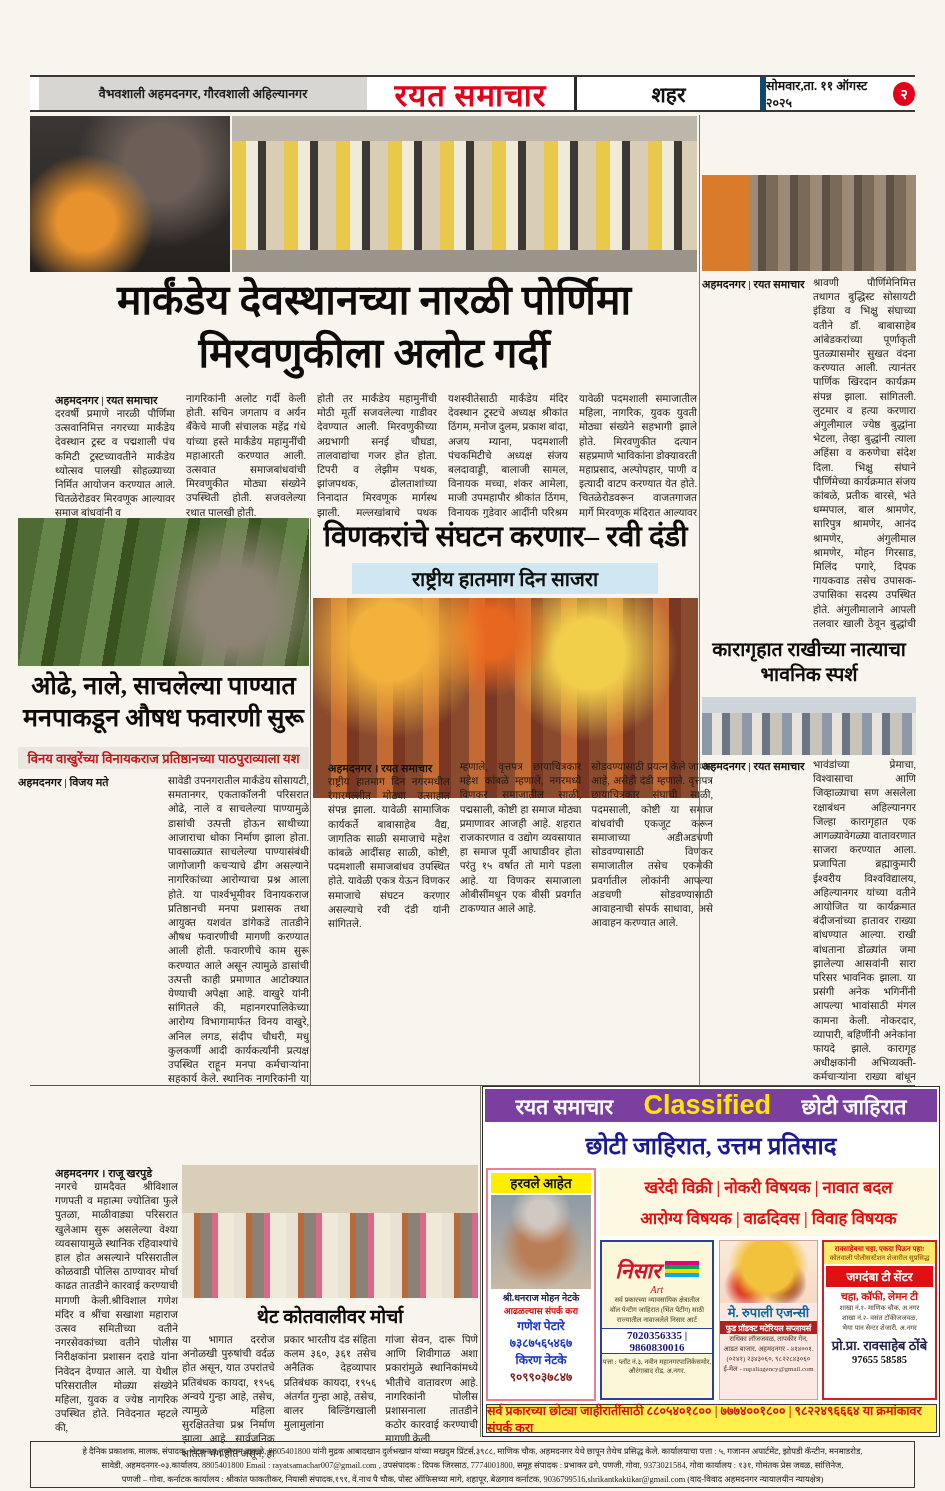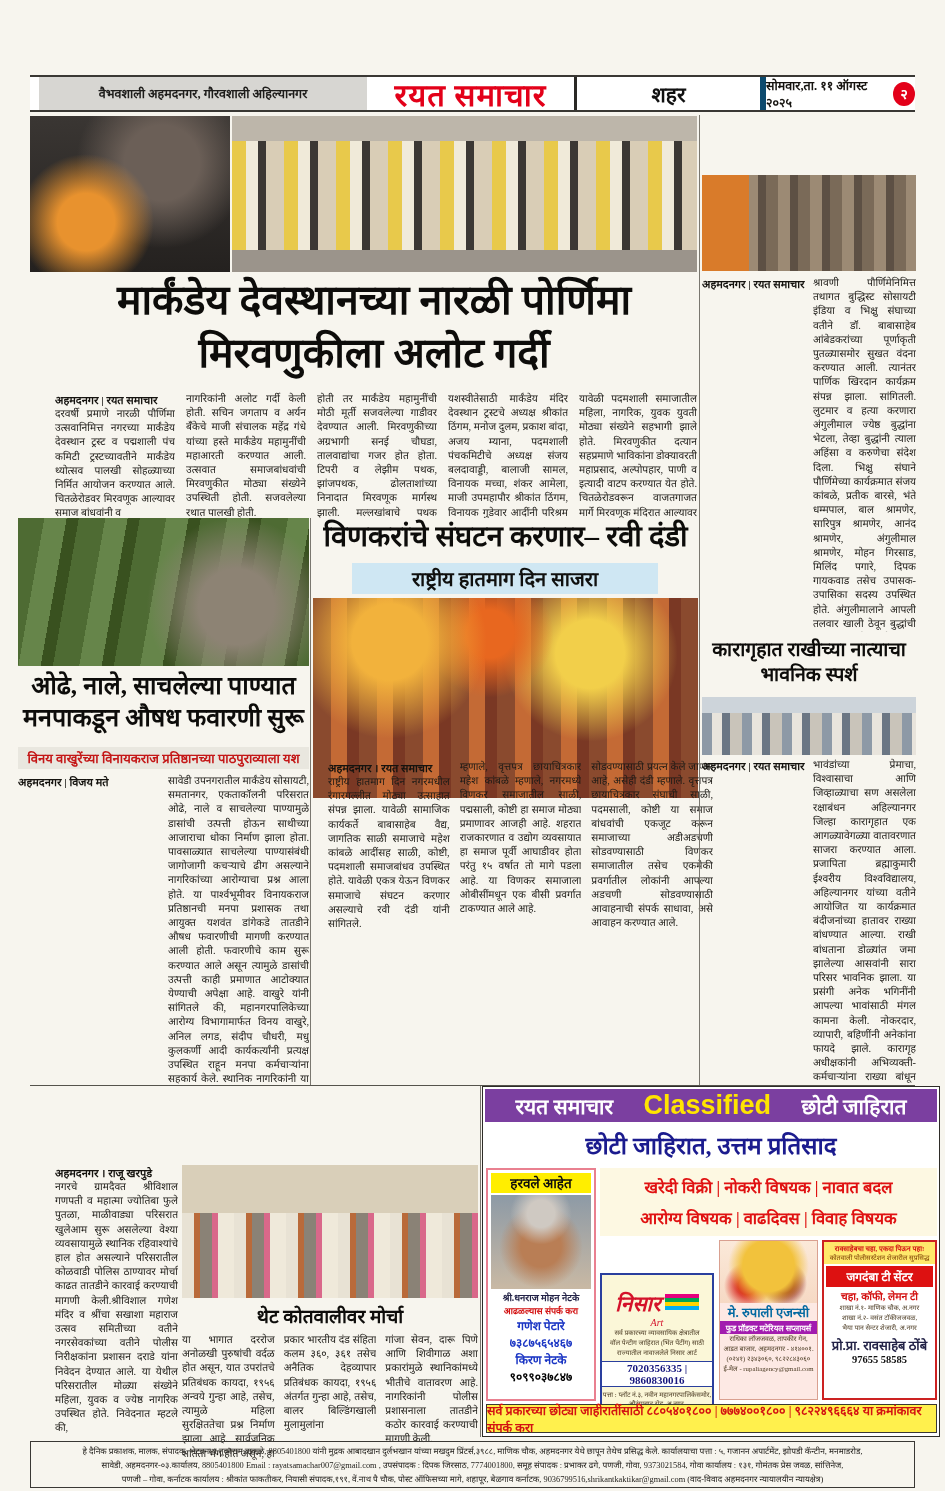--- a/index.html
+++ b/index.html
@@ -144,50 +144,50 @@
     <div class="lost-title">हरवले आहेत</div>
     <div class="photo" style="height:94px;margin:2px 0;background:
          radial-gradient(circle at 50% 20%, #cfc9c2 0 15%, rgba(0,0,0,0) 34%),
          radial-gradient(circle at 50% 55%, #b97e55 0 28%, rgba(0,0,0,0) 58%),
          linear-gradient(#8d9aa6,#c9b9a4);"></div>
     <div style="font-size:9.5px;font-weight:bold;color:#232347;">श्री.धनराज मोहन नेटके</div>
     <div style="font-size:9px;font-weight:bold;color:#d31212;">आढळल्यास संपर्क करा</div>
     <div style="font-size:12px;font-weight:bold;color:#1a35c4;">गणेश पेटारे</div>
     <div style="font-size:12px;font-weight:bold;color:#1a35c4;">७३८७५६५४६७</div>
     <div style="font-size:12px;font-weight:bold;color:#1a35c4;">किरण नेटके</div>
-    <div style="font-size:12px;font-weight:bold;color:#000000;">९०९९०३७८४७</div>
+    <div style="font-size:12px;font-weight:bold;color:#7f1d1d;">९०९९०३७८४७</div>
   </div>
 
   <div class="abs cl-cats" style="left:600px;top:1168px;width:337px;height:68px;">
     <div>खरेदी विक्री  |  नोकरी विषयक  |  नावात बदल</div>
     <div>आरोग्य विषयक | वाढदिवस | विवाह विषयक</div>
   </div>
 
-  <div class="abs ad-blue-border" style="left:600px;top:1240px;width:114px;height:160px;margin-top:33px;">
+  <div class="abs ad-blue-border" style="left:600px;top:1240px;width:114px;height:160px;">
     <div style="display:flex;align-items:center;justify-content:center;gap:4px;height:56px;">
       <span style="color:#d4122a;font-size:21px;font-weight:bold;font-style:italic;">निसार</span>
       <span style="display:inline-block;width:34px;height:18px;background:
         linear-gradient(180deg,#e6007e 0 22%,#00a650 22% 44%,#ffd400 44% 66%,#00aeef 66% 88%,rgba(0,0,0,0) 88%);"></span>
     </div>
     <div style="color:#d4122a;font-size:10px;font-style:italic;margin-top:-14px;">Art</div>
     <div class="tiny">सर्व प्रकारच्या व्यावसायिक क्षेत्रातील</div>
     <div class="tiny">वॉल पेन्टीग जाहिरात (भिंत पेंटींग) साठी</div>
     <div class="tiny">राज्यातील नावाजलेले निसार आर्ट</div>
     <div style="font-size:11px;font-weight:bold;color:#16167d;border-top:1px solid #2a3f9e;border-bottom:1px solid #2a3f9e;margin:3px 0;background:#fff;">7020356335 | 9860830016</div>
     <div class="tiny">पत्ता : प्लॉट नं.३, नवीन महानगरपालिकेसमोर, औरंगाबाद रोड, अ.नगर.</div>
   </div>
 
   <div class="abs" style="left:719px;top:1240px;width:99px;height:160px;background:#fde9e4;border:1px solid #d9a090;text-align:center;overflow:hidden;">
     <div class="photo" style="height:62px;background:
       radial-gradient(circle at 50% 40%, #f2c23c 0 42%, rgba(0,0,0,0) 66%),
       radial-gradient(circle at 28% 72%, #d92a1f 0 11%, rgba(0,0,0,0) 28%),
       radial-gradient(circle at 66% 68%, #8a1d12 0 13%, rgba(0,0,0,0) 30%),
       linear-gradient(#fbe9d9,#f6d9c4);"></div>
     <div style="color:#0369a1;font-weight:bold;font-size:13px;">मे. रुपाली एजन्सी</div>
-    <div style="background:#a21caf;color:#fff;font-size:8px;font-weight:bold;padding:1px 0;">फुड प्रॉडक्ट मटेरियल सप्लायर्स</div>
+    <div style="background:#b91c1c;color:#fff;font-size:8px;font-weight:bold;padding:1px 0;">फुड प्रॉडक्ट मटेरियल सप्लायर्स</div>
     <div class="tiny">राधिका लॉजजवळ, तापकीर गेन,</div>
     <div class="tiny">आडत बाजार, अहमदनगर - ४१४००१.</div>
     <div class="tiny">(०२४१) २३४३०६०, ९८२२८४३०६०</div>
     <div class="tiny">ई-मेल - rupaliagency@gmail.com</div>
   </div>
 
   <div class="abs ad-red-border" style="left:822px;top:1240px;width:115px;height:160px;">
     <div style="background:#ffe96b;padding:2px 1px;">
       <div style="font-size:7px;font-weight:bold;color:#d31212;">रावसाहेबचा चहा, एकदा पिऊन पहा!</div>
       <div style="font-size:6.8px;color:#7a3a00;">कोतवाली पोलीसस्टेशन शेजारील सुप्रसिद्ध</div>

